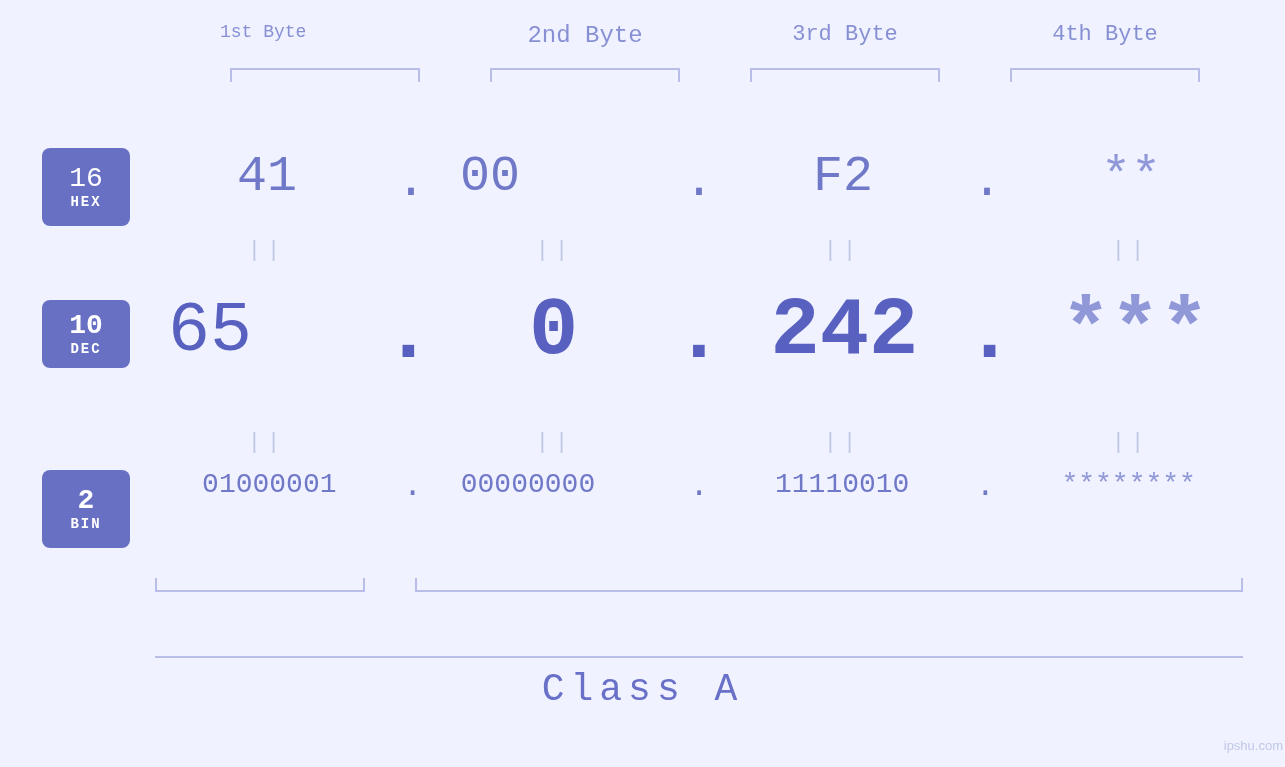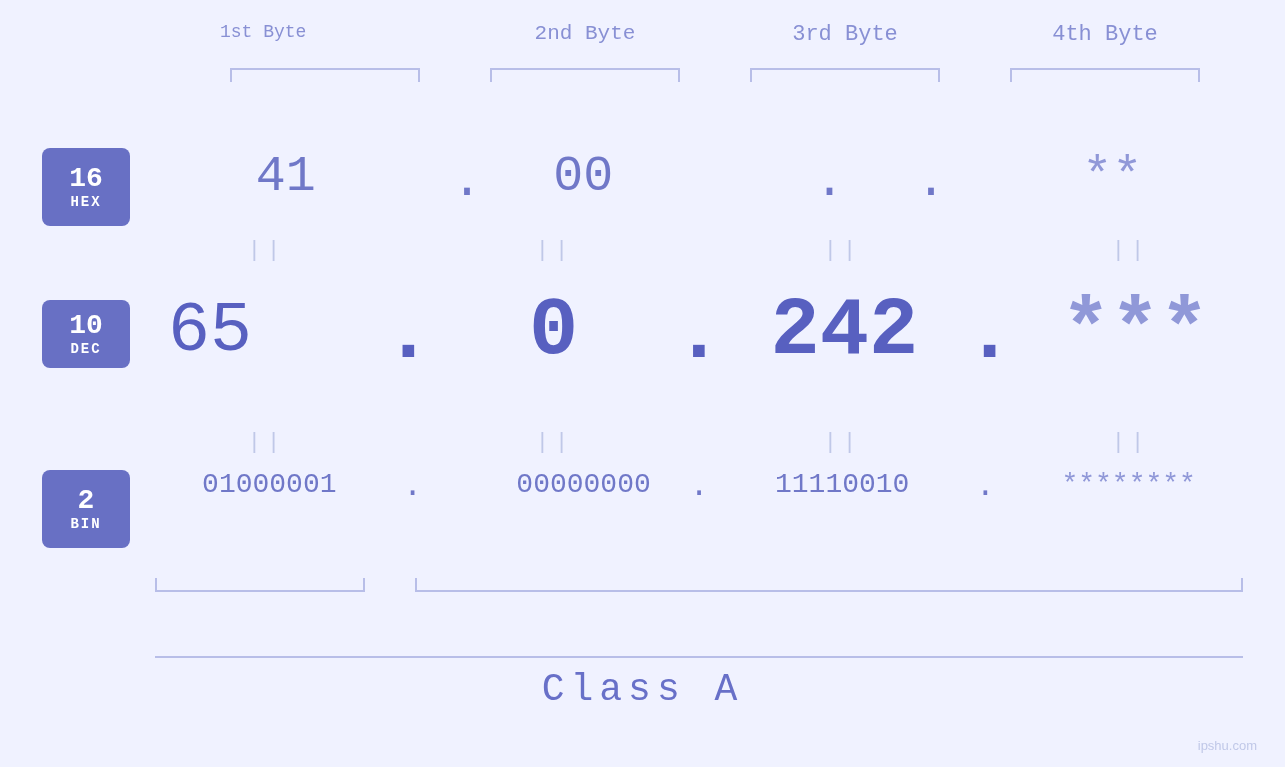--- a/index.html
+++ b/index.html
@@ -20,42 +20,43 @@
       height: 767px;
     }
   </style>
 </head>
 <body>
 
 <div class="full-layout">
 
   <div style="position:absolute; top:22px; left:195px; right:50px; display:flex; justify-content:space-around;">
     <div style="width:210px; text-align:left; color:#8890d4; font-size:18px; font-family:'Courier New',monospace;">1st Byte</div>
-    <div style="width:210px; text-align:center; color:#8890d4; font-size:21px; font-family:'Courier New',monospace;">2nd Byte</div>
+    <div style="width:210px; text-align:center; color:#8890d4; font-size:24px; font-family:'Courier New',monospace;">2nd Byte</div>
     <div style="width:210px; text-align:center; color:#8890d4; font-size:22px; font-family:'Courier New',monospace;">3rd Byte</div>
     <div style="width:210px; text-align:center; color:#8890d4; font-size:22px; font-family:'Courier New',monospace;">4th Byte</div>
   </div>
 
   <div style="position:absolute; top:68px; left:195px; right:50px; display:flex; justify-content:space-around;">
     <div style="width:190px; height:14px; border:2px solid #b8bee8; border-bottom:none;"></div>
     <div style="width:190px; height:14px; border:2px solid #b8bee8; border-bottom:none;"></div>
     <div style="width:190px; height:14px; border:2px solid #b8bee8; border-bottom:none;"></div>
     <div style="width:190px; height:14px; border:2px solid #b8bee8; border-bottom:none;"></div>
   </div>
 
   <div style="position:absolute; top:148px; left:42px; width:88px; height:78px; border-radius:8px; background:#6870c4; display:flex; flex-direction:column; align-items:center; justify-content:center;">
-    <span style="color:white; font-size:28px; font-weight:bold; font-family:'Courier New',monospace; line-height:1.1;">16</span>
+    <span style="color:white; font-size:28px; font-weight:normal; font-family:'Courier New',monospace; line-height:1.1;">16</span>
     <span style="color:white; font-size:14px; font-weight:bold; font-family:'Courier New',monospace; letter-spacing:2px;">HEX</span>
   </div>
 
   <div style="position:absolute; top:148px; left:155px; right:42px; display:flex; align-items:center; justify-content:space-around;">
     <div style="width:190px; text-align:center; color:#7078c8; font-size:50px; font-family:'Courier New',monospace;">41</div>
     <div style="color:#7078c8; font-size:50px; font-family:'Courier New',monospace; margin-bottom:-10px;">.</div>
     <div style="width:190px; text-align:left; color:#7078c8; font-size:50px; font-family:'Courier New',monospace;">00</div>
     <div style="color:#7078c8; font-size:50px; font-family:'Courier New',monospace; margin-bottom:-10px;">.</div>
+    <div style="width:190px; text-align:center; color:#7078c8; font-size:50px; font-family:'Courier New',monospace;">F2</div>
     <div style="color:#7078c8; font-size:50px; font-family:'Courier New',monospace; margin-bottom:-10px;">.</div>
     <div style="width:190px; text-align:center; color:#9098d8; font-size:50px; font-family:'Courier New',monospace;">**</div>
   </div>
 
   <div style="position:absolute; top:238px; left:155px; right:42px; display:flex; align-items:center; justify-content:space-around;">
     <div style="width:190px; text-align:center; color:#c0c8e8; font-size:22px; font-family:'Courier New',monospace; letter-spacing:6px;">||</div>
     <div style="width:30px;"></div>
     <div style="width:190px; text-align:center; color:#c0c8e8; font-size:22px; font-family:'Courier New',monospace; letter-spacing:6px;">||</div>
     <div style="width:30px;"></div>
     <div style="width:190px; text-align:center; color:#c0c8e8; font-size:22px; font-family:'Courier New',monospace; letter-spacing:6px;">||</div>
@@ -89,36 +90,36 @@
   </div>
 
   <div style="position:absolute; top:470px; left:42px; width:88px; height:78px; border-radius:8px; background:#6870c4; display:flex; flex-direction:column; align-items:center; justify-content:center;">
     <span style="color:white; font-size:28px; font-weight:bold; font-family:'Courier New',monospace; line-height:1.1;">2</span>
     <span style="color:white; font-size:14px; font-weight:bold; font-family:'Courier New',monospace; letter-spacing:2px;">BIN</span>
   </div>
 
   <div style="position:absolute; top:468px; left:155px; right:42px; display:flex; align-items:center; justify-content:space-around;">
     <div style="width:190px; text-align:center; color:#7078c8; font-size:28px; font-family:'Courier New',monospace;">01000001</div>
     <div style="color:#7078c8; font-size:32px; font-family:'Courier New',monospace; margin-bottom:-4px;">.</div>
-    <div style="width:190px; text-align:right; color:#7078c8; font-size:28px; font-family:'Courier New',monospace;">00000000</div>
+    <div style="width:190px; text-align:left; color:#7078c8; font-size:28px; font-family:'Courier New',monospace;">00000000</div>
     <div style="color:#7078c8; font-size:32px; font-family:'Courier New',monospace; margin-bottom:-4px;">.</div>
     <div style="width:190px; text-align:center; color:#7078c8; font-size:28px; font-family:'Courier New',monospace;">11110010</div>
     <div style="color:#7078c8; font-size:32px; font-family:'Courier New',monospace; margin-bottom:-4px;">.</div>
     <div style="width:190px; text-align:center; color:#9098d8; font-size:28px; font-family:'Courier New',monospace;">********</div>
   </div>
 
   <div style="position:absolute; top:578px; left:155px; right:42px; display:flex; align-items:flex-end;">
 
     <div style="width:210px; height:14px; border:2px solid #b8bee8; border-top:none;"></div>
 
     <div style="width:50px;"></div>
 
     <div style="flex:1; height:14px; border:2px solid #b8bee8; border-top:none;"></div>
   </div>
 
 
   <div style="position:absolute; top:656px; left:155px; right:42px; height:2px; background:#b8bee8;"></div>
 
   <div style="position:absolute; top:668px; left:0; right:0; text-align:center; color:#6870c8; font-size:38px; font-family:'Courier New',monospace; letter-spacing:6px;">Class A</div>
 
-  <div style="position:absolute; bottom:14px; right:28px; color:#c0c8e8; font-size:13px; font-family:Arial,sans-serif;">ipshu.com</div>
+  <div style="position:absolute; bottom:14px; right:2px; color:#c0c8e8; font-size:13px; font-family:Arial,sans-serif;">ipshu.com</div>
 
 </div>
 
 </body></html>

